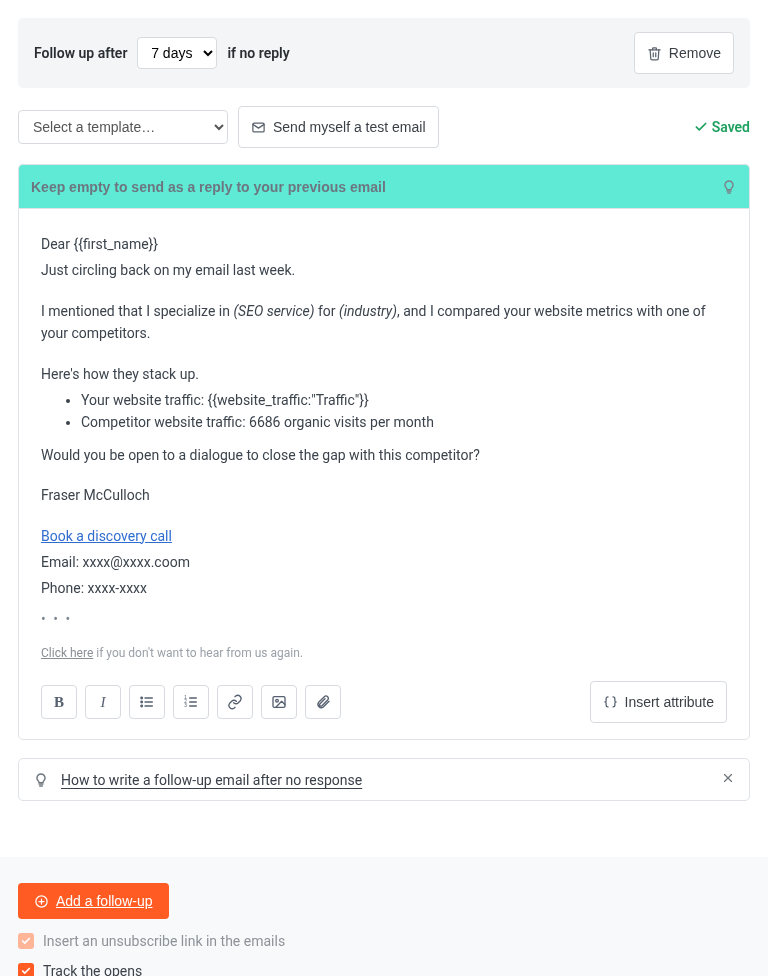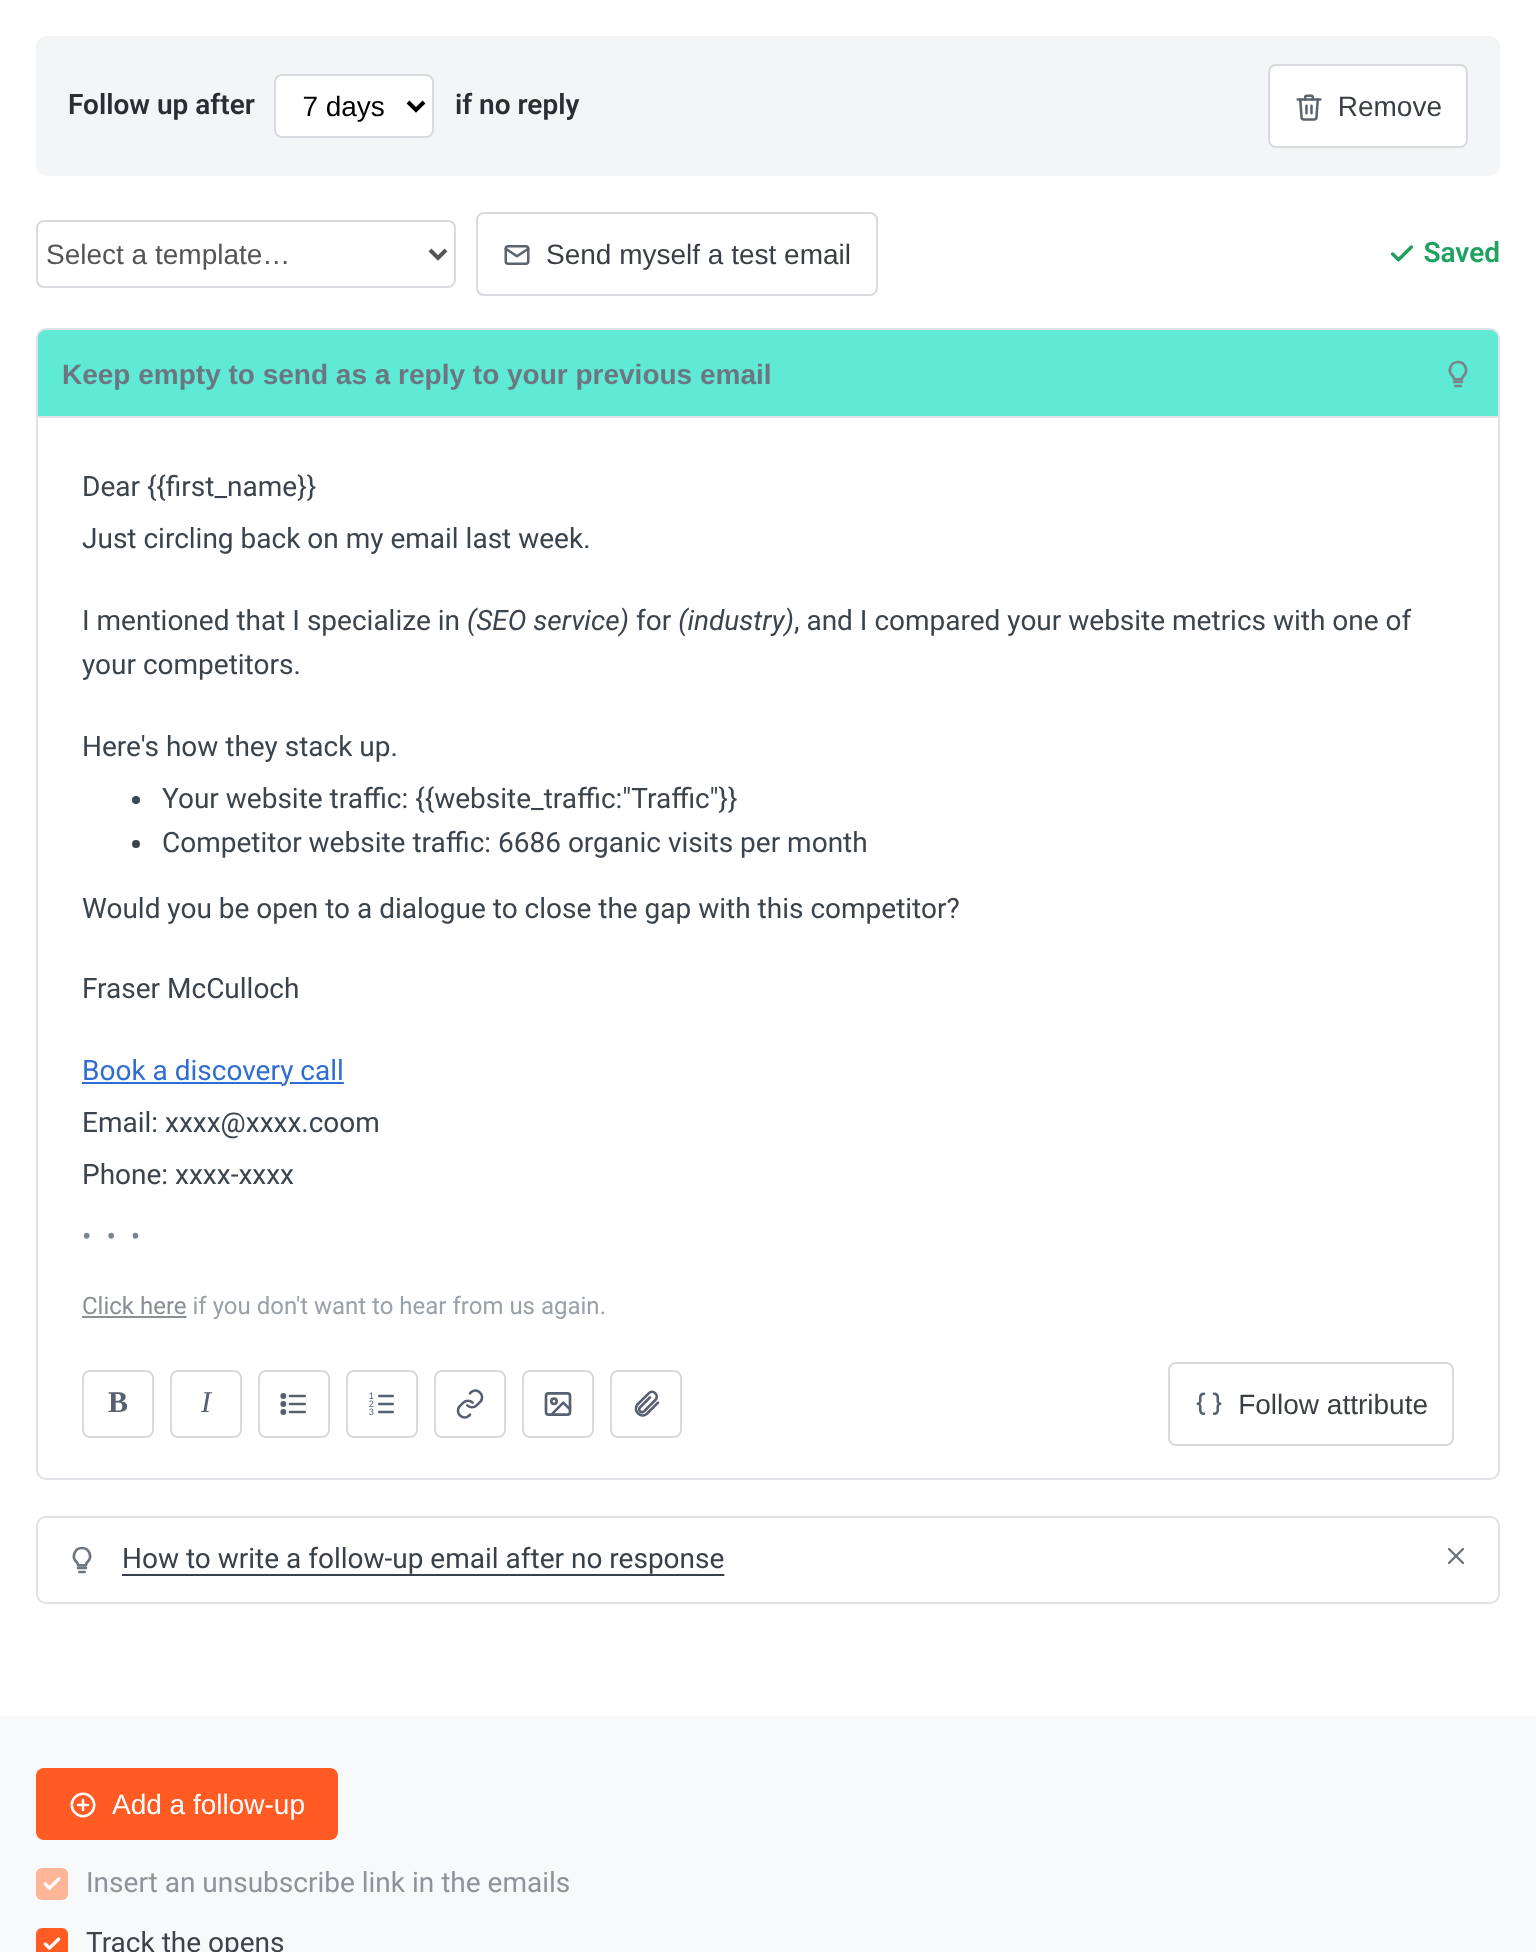--- a/index.html
+++ b/index.html
@@ -47,21 +47,21 @@
       align-items: center;
       gap: 10px;
       margin-top: 18px;
       position: relative;
     }
     select.template-select {
       height: 34px;
       min-width: 210px;
       border: 1px solid #d7dbe0;
       border-radius: 4px;
-      padding: 0 0;
+      padding: 0 10px;
       background: #fff;
       color: #555;
       font-size: 14px;
     }
     .saved {
       margin-left: auto;
       color: #1fa160;
       font-weight: 600;
       display: flex;
       align-items: center;
@@ -148,20 +148,21 @@
       color: #fff;
       border: none;
       height: 36px;
       padding: 0 16px;
       border-radius: 4px;
       display: inline-flex;
       align-items: center;
       gap: 7px;
       font-size: 14px;
       cursor: pointer;
+      text-decoration: underline;
     }
     .chk-row { display: flex; align-items: center; gap: 9px; margin-top: 14px; color: #8e9399; font-size: 14px;}
     .chk-row.active { color: #3d434a; }
     .chk {
       width: 16px; height: 16px; border-radius: 3px;
       display: inline-flex; align-items: center; justify-content: center;
     }
     .chk.orange-light { background: #ffb598; }
     .chk.orange { background: #ff5b22; }
     .chk svg { width: 10px; height: 10px; }
@@ -315,21 +316,21 @@
             </svg>
         </span>
       </button>
       <button class="btn insert-attr">
         <span class="icon">
           <svg viewBox="0 0 24 24" width="15" height="15" fill="none" stroke="#566070" stroke-width="2" stroke-linecap="round" stroke-linejoin="round">
               <path d="M8 3c-2 0-3 1-3 3v3c0 1-1 2-2 2 1 0 2 1 2 2v3c0 2 1 3 3 3"></path>
               <path d="M16 3c2 0 3 1 3 3v3c0 1 1 2 2 2-1 0-2 1-2 2v3c0 2-1 3-3 3"></path>
             </svg>
         </span>
-        <span>Follow attribute</span>
+        <span>Insert attribute</span>
       </button>
     </div>
   </div>
 
   <div class="tip-banner">
     <span class="icon" style="color:#6d757e;">
       <svg viewBox="0 0 24 24" width="16" height="16" fill="none" stroke="currentColor" stroke-width="2" stroke-linecap="round" stroke-linejoin="round">
           <path d="M9 18h6"></path>
           <path d="M10 21h4"></path>
           <path d="M12 3a6 6 0 0 0-4 10.5c.8.8 1 1.5 1 2.5h6c0-1 .2-1.7 1-2.5A6 6 0 0 0 12 3z"></path>

